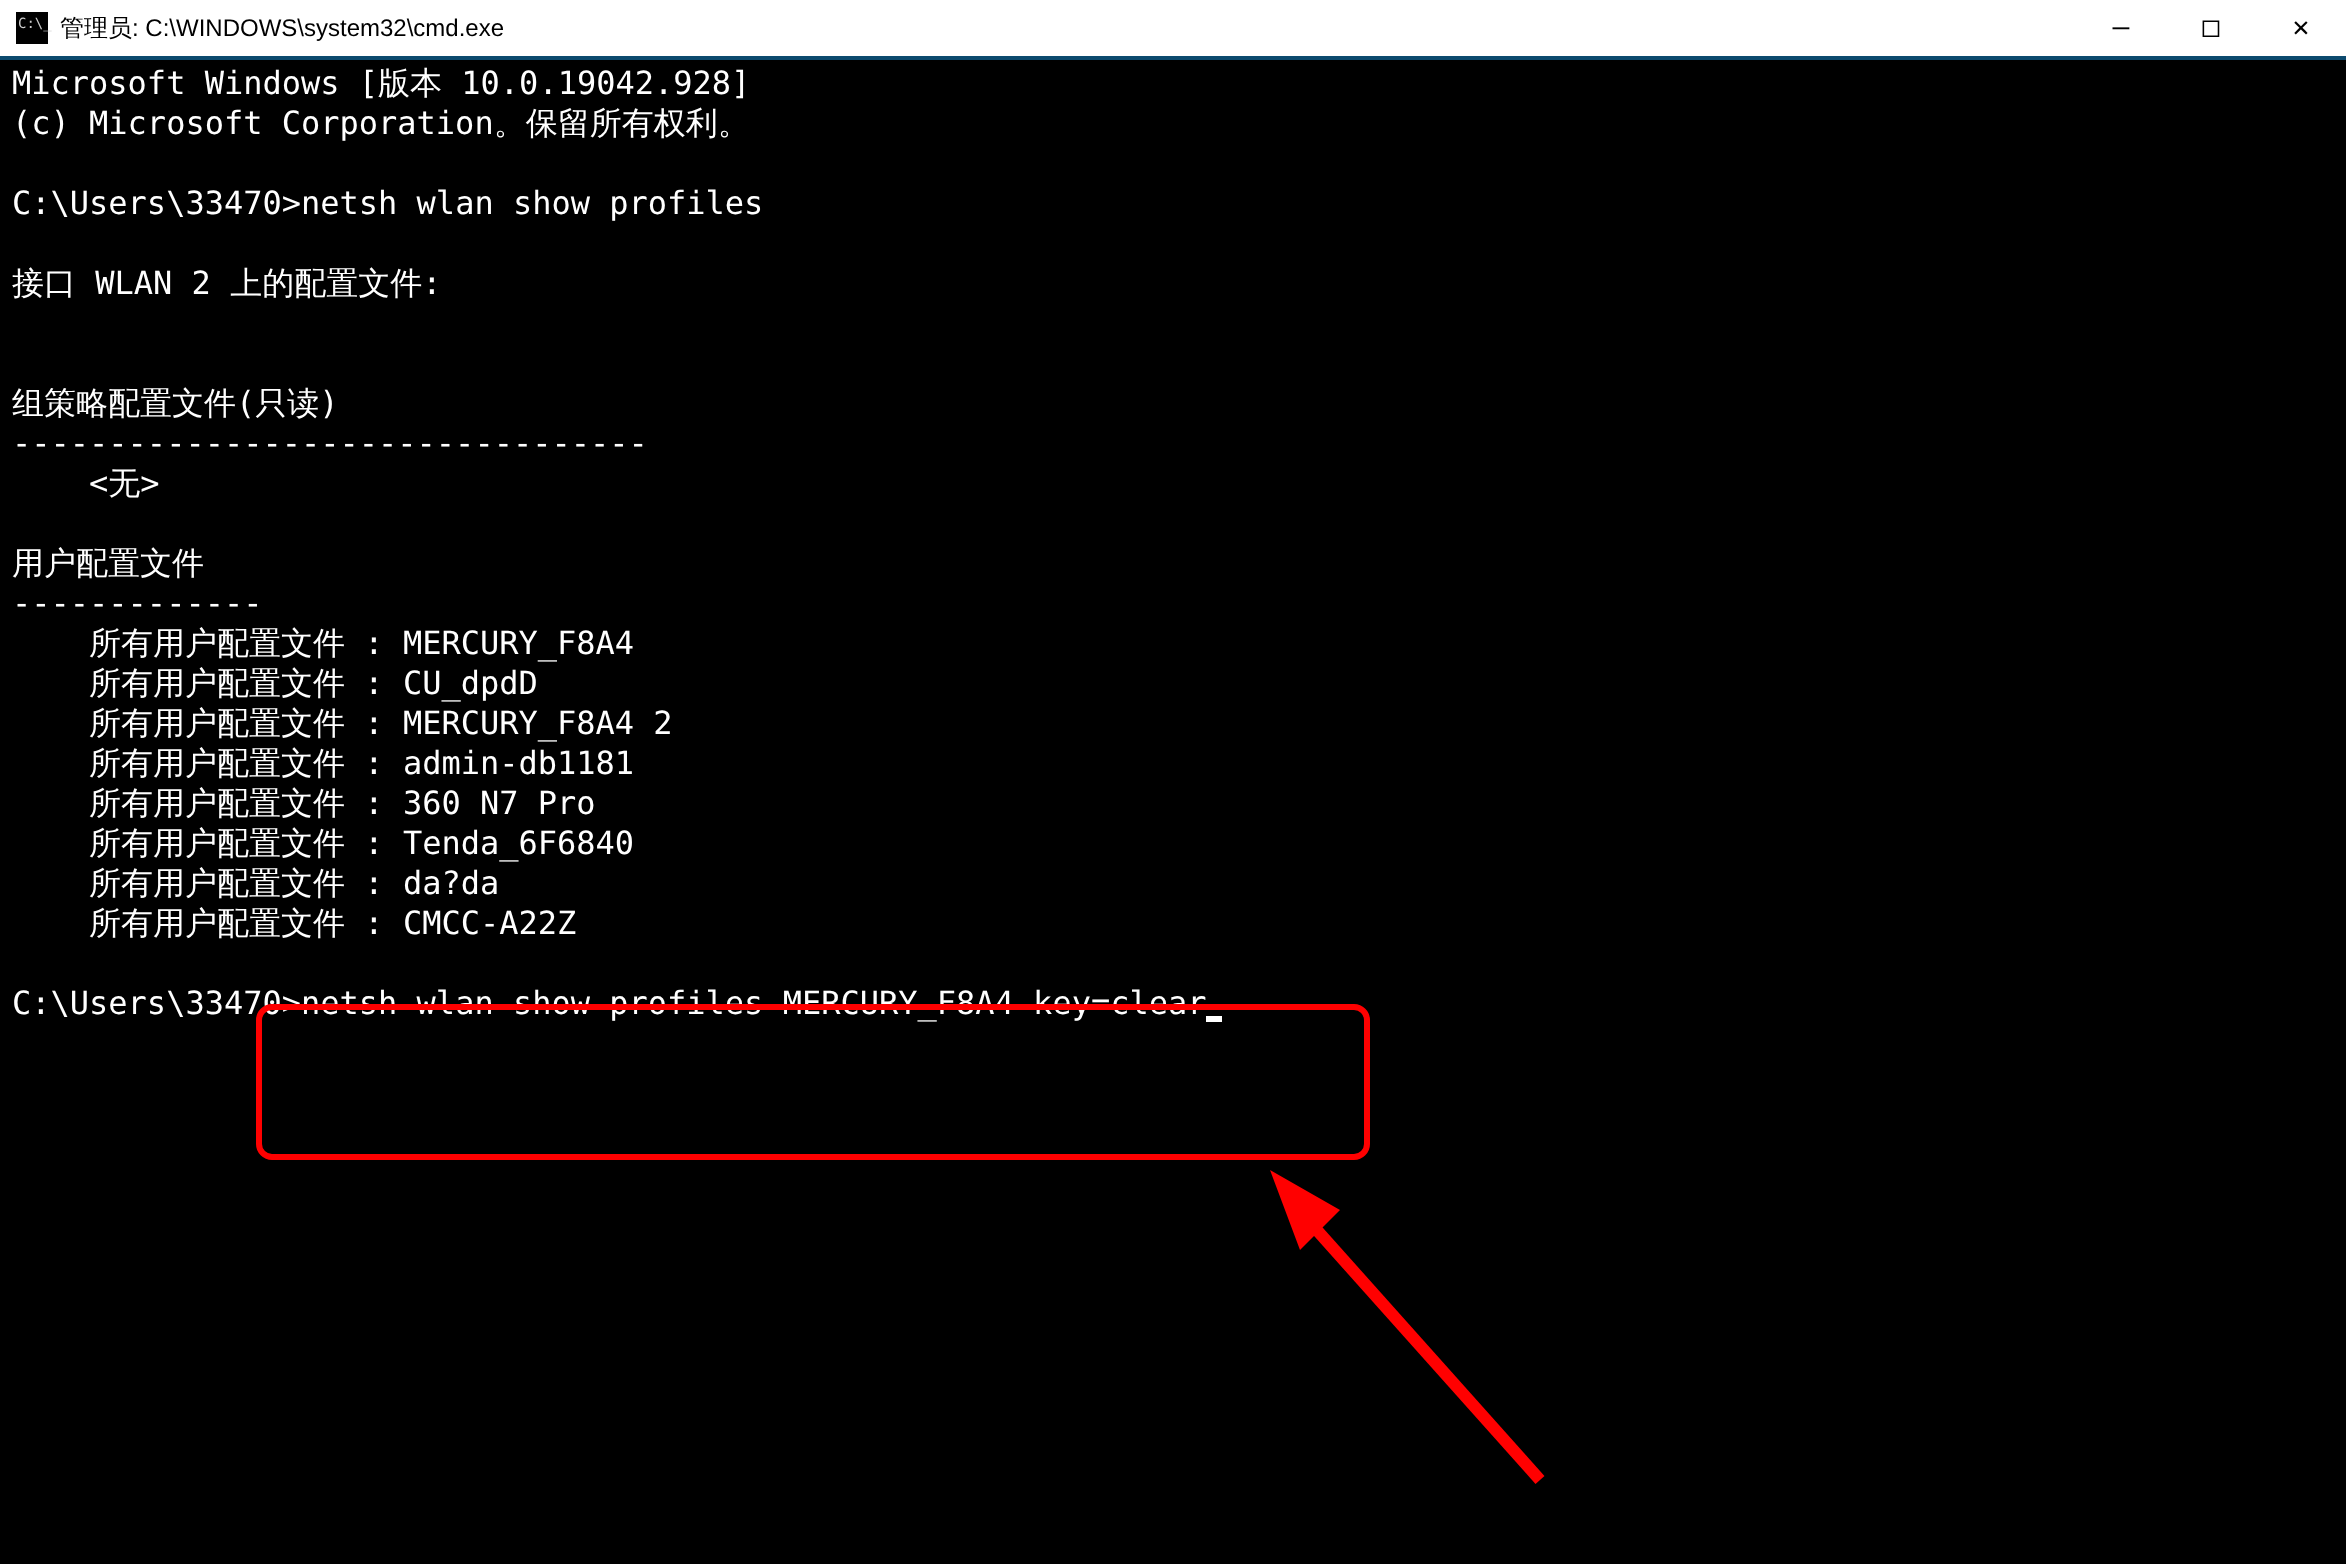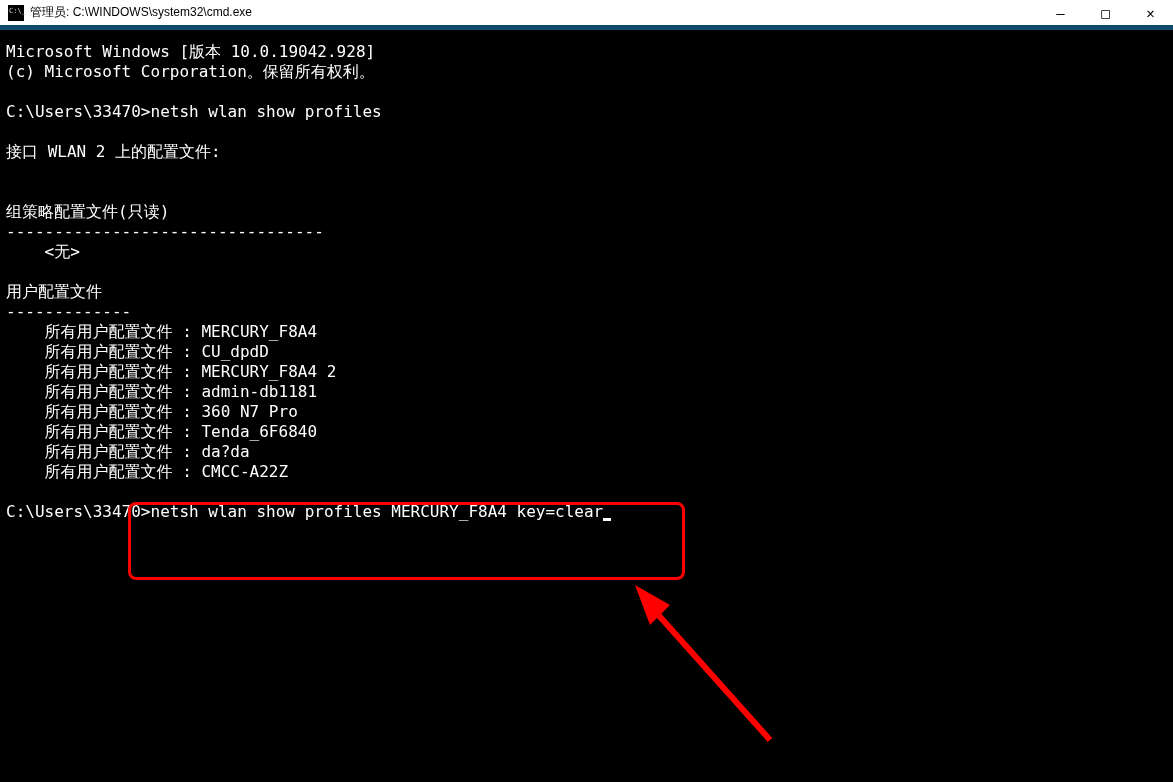--- a/index.html
+++ b/index.html
@@ -13,21 +13,21 @@
       background: #000;
       font-family: "NSimSun", "SimSun", "Consolas", monospace;
       overflow: hidden;
       position: relative;
     }
     .titlebar {
       height: 30px;
       background: #fff;
       display: flex;
       align-items: center;
-      border-bottom: 5px solid #0c4a6e;
+      border-bottom: 2px solid #0c4a6e;
     }
     .titlebar-icon {
       width: 16px;
       height: 16px;
       margin-left: 8px;
       margin-right: 6px;
       background: #000;
       display: inline-block;
       position: relative;
     }
@@ -55,21 +55,21 @@
       height: 100%;
       display: flex;
       align-items: center;
       justify-content: center;
       color: #000;
       font-size: 14px;
     }
     .terminal {
       background: #000;
       color: #fff;
-      padding: 12px 6px;
+      padding: 2px 6px;
       font-size: 16px;
       line-height: 20px;
       white-space: pre;
       font-family: "NSimSun", "SimSun", "Consolas", monospace;
       letter-spacing: 0;
     }
     .highlight-box {
       position: absolute;
       border: 3px solid #ff0000;
       border-radius: 8px;

